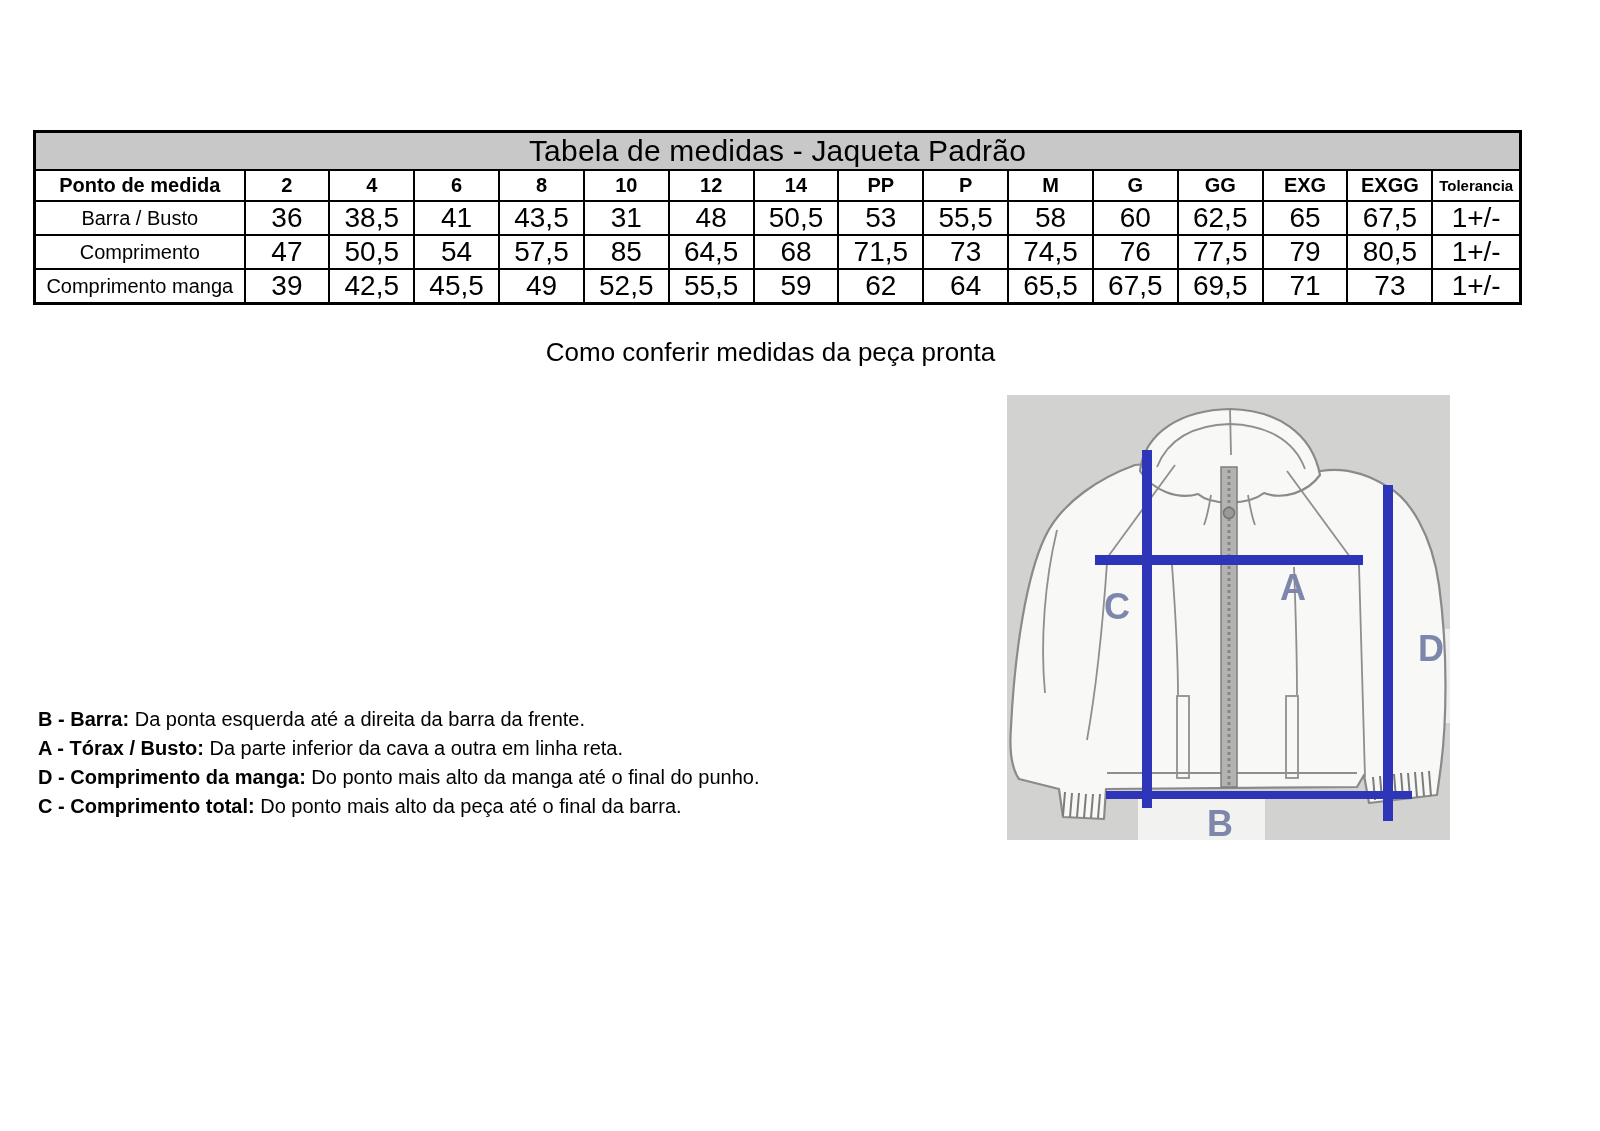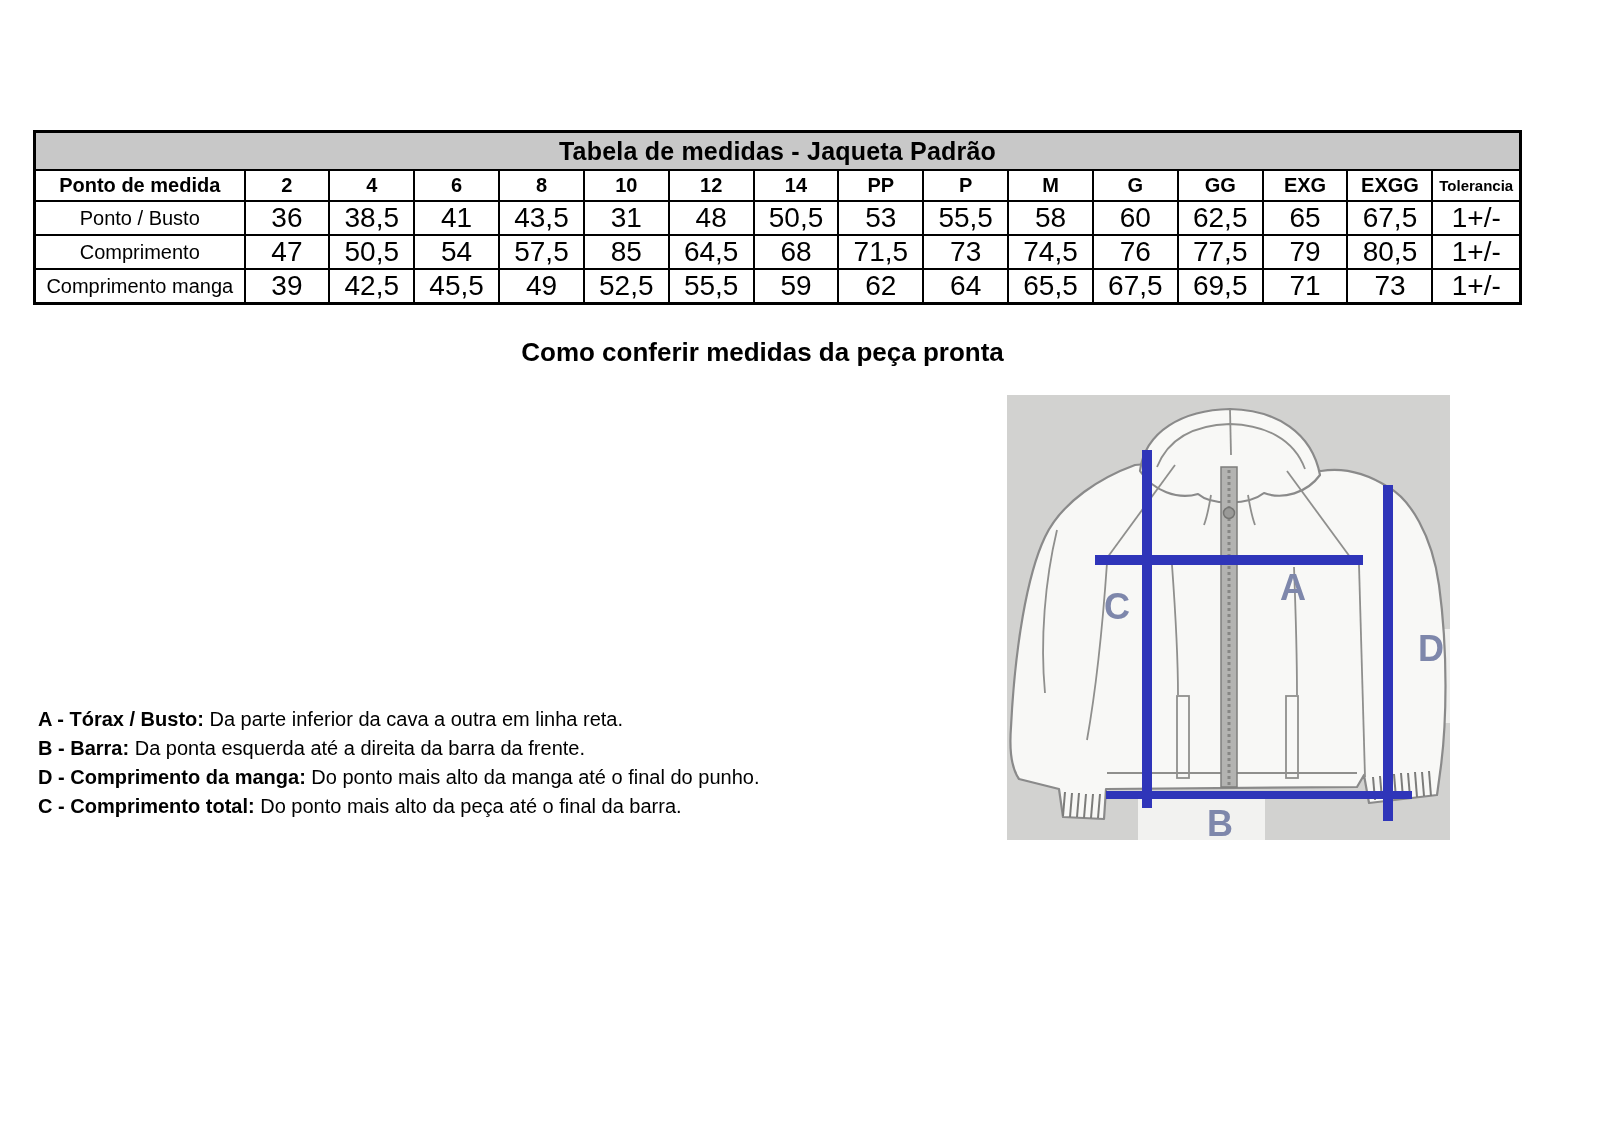--- a/index.html
+++ b/index.html
@@ -4,31 +4,31 @@
 <style>
   html,body{margin:0;padding:0;background:#fff;}
   .page{position:relative;width:1600px;height:1131px;background:#ffffff;
         font-family:"Liberation Sans",sans-serif;color:#000;overflow:hidden;}
 
   
   table.size-table{position:absolute;left:33px;top:130px;width:1489px;
         border-collapse:collapse;table-layout:fixed;border:3px solid #000;}
   table.size-table td{border:2px solid #000;padding:0;text-align:center;
         vertical-align:middle;white-space:nowrap;overflow:hidden;}
-  td.t-title{background:#c8c8c8;font-weight:bold;font-size:25px;height:36px;
+  td.t-title{background:#c8c8c8;font-weight:normal;font-size:30px;height:36px;
         border-bottom:2px solid #000;letter-spacing:0.2px;}
   td.t-head{font-weight:bold;font-size:20px;height:29px;border-bottom:3px solid #000;}
   td.t-head.tol{font-size:15px;}
   tr.data td{height:26px;}
   td.t-label{text-align:left;font-size:20px;padding-left:4px;font-weight:normal;}
   td.t-val{font-size:28px;}
 
   
-  .section-heading{position:absolute;left:18px;top:337px;width:1489px;margin:0;
-        text-align:center;font-size:26px;font-weight:bold;}
+  .section-heading{position:absolute;left:26px;top:337px;width:1489px;margin:0;
+        text-align:center;font-size:26px;font-weight:normal;}
 
   
   .legend{position:absolute;left:38px;top:705px;}
   .legend p{margin:0;font-size:20px;line-height:29px;}
   .legend b{font-weight:bold;}
 
   
   .diagram{position:absolute;left:1007px;top:395px;width:443px;height:445px;}
   .diagram svg{display:block;}
 </style>
@@ -72,21 +72,21 @@
           <td class="t-head">PP</td>
           <td class="t-head">P</td>
           <td class="t-head">M</td>
           <td class="t-head">G</td>
           <td class="t-head">GG</td>
           <td class="t-head">EXG</td>
           <td class="t-head">EXGG</td>
           <td class="t-head tol">Tolerancia</td>
         </tr>
         <tr class="data">
-          <td class="t-label">Ponto / Busto</td>
+          <td class="t-label">Barra / Busto</td>
           <td class="t-val">36</td>
           <td class="t-val">38,5</td>
           <td class="t-val">41</td>
           <td class="t-val">43,5</td>
           <td class="t-val">31</td>
           <td class="t-val">48</td>
           <td class="t-val">50,5</td>
           <td class="t-val">53</td>
           <td class="t-val">55,5</td>
           <td class="t-val">58</td>
@@ -131,22 +131,22 @@
           <td class="t-val">71</td>
           <td class="t-val">73</td>
           <td class="t-val">1+/-</td>
         </tr>
       </tbody>
     </table>
 
   <h2 class="section-heading">Como conferir medidas da peça pronta</h2>
 
   <div class="legend">
+      <p class="legend-line"><b>B - Barra:</b><span> Da ponta esquerda até a direita da barra da frente.</span></p>
       <p class="legend-line"><b>A - Tórax / Busto:</b><span> Da parte inferior da cava a outra em linha reta.</span></p>
-      <p class="legend-line"><b>B - Barra:</b><span> Da ponta esquerda até a direita da barra da frente.</span></p>
       <p class="legend-line"><b>D - Comprimento da manga:</b><span> Do ponto mais alto da manga até o final do punho.</span></p>
       <p class="legend-line"><b>C - Comprimento total:</b><span> Do ponto mais alto da peça até o final da barra.</span></p>
     </div>
 
   <div class="diagram">
     <svg viewBox="0 0 443 445" width="443" height="445">
 
       <rect x="0" y="0" width="443" height="445" fill="#d2d2d0"></rect>
       <rect x="405" y="234" width="38" height="94" fill="#efefed"></rect>
       <rect x="131" y="400" width="127" height="45" fill="#f2f2f0"></rect>

